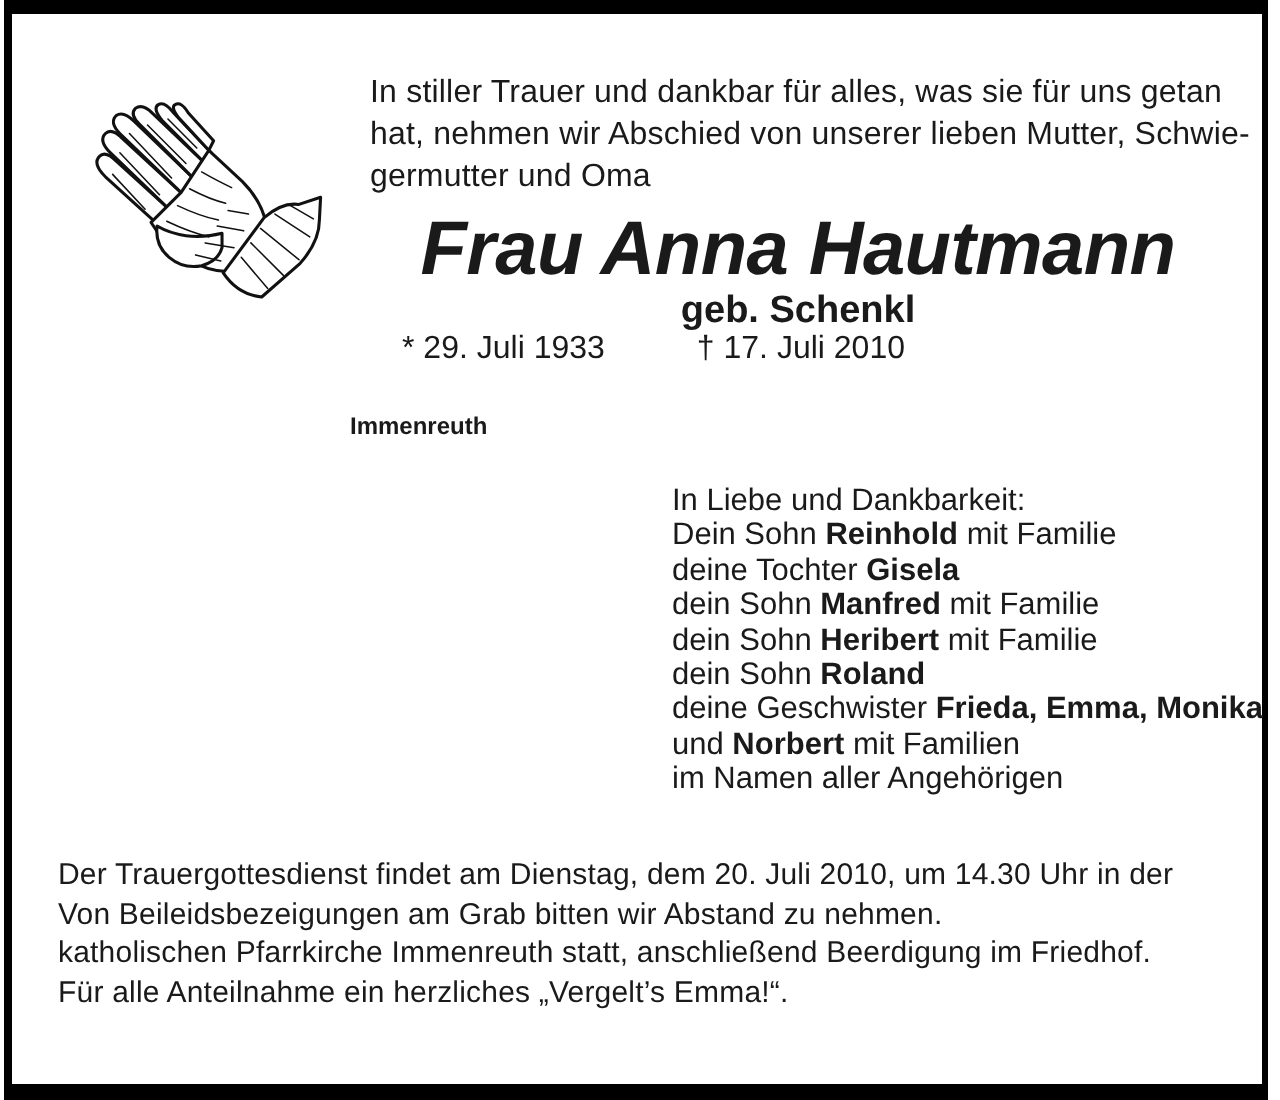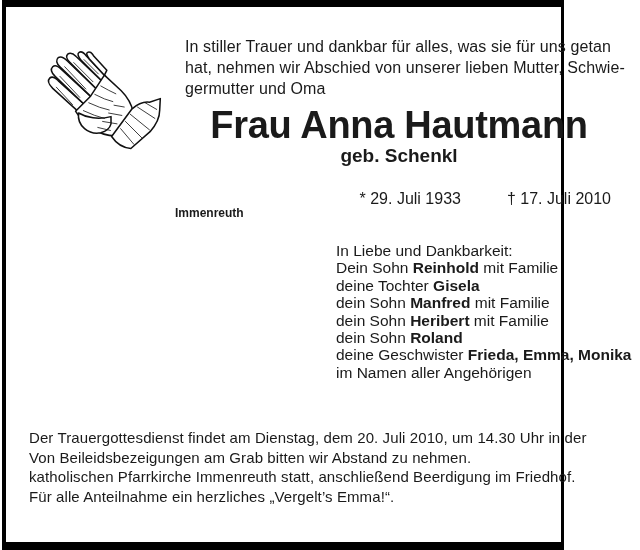--- a/index.html
+++ b/index.html
@@ -9,21 +9,21 @@
     height: 550px;
     background: #ffffff;
     font-family: "Liberation Sans", sans-serif;
     color: #1a1a1a;
     overflow: hidden;
   }
   .frame {
     position: absolute;
     left: 2px;
     top: 0;
-    width: 562px;
+    width: 632px;
     height: 550px;
     box-sizing: border-box;
     background: #ffffff;
     border-style: solid;
     border-color: #000000;
     border-width: 7px 3px 8px 4px;
   }
   .frame > * { position: absolute; }
 
   .hands {
@@ -43,41 +43,41 @@
   .name {
     left: 179px;
     top: 97px;
     width: 428px;
     text-align: center;
     font-size: 38px;
     font-weight: bold;
     letter-spacing: -0.3px;
     line-height: 42px;
     white-space: nowrap;
+    font-style: italic;
   }
 
   .maiden {
     left: 179px;
     top: 139px;
     width: 428px;
     text-align: center;
     font-size: 19px;
     font-weight: bold;
     line-height: 20px;
   }
 
   .dates {
-    left: 177px;
+    left: 195px;
     top: 158px;
     width: 428px;
-    text-align: right;
+    text-align: left;
     font-size: 16px;
     line-height: 20px;
     white-space: nowrap;
-    margin-top: 24px;
   }
   .dates .gap { display: inline-block; width: 46px; }
 
   .place {
     left: 169px;
     top: 196px;
     font-size: 12px;
     font-weight: bold;
     line-height: 20px;
   }
@@ -164,20 +164,21 @@
 
   <div class="mourners">
     <div>In Liebe und Dankbarkeit:</div>
     <div id="mourners-lines">
         <div><span>Dein Sohn </span><b>Reinhold</b><span> mit Familie</span></div>
         <div><span>deine Tochter </span><b>Gisela</b></div>
         <div><span>dein Sohn </span><b>Manfred</b><span> mit Familie</span></div>
         <div><span>dein Sohn </span><b>Heribert</b><span> mit Familie</span></div>
         <div><span>dein Sohn </span><b>Roland</b></div>
         <div><span>deine Geschwister </span><b>Frieda, Emma, Monika</b></div>
+        <div><span>und </span><b>Norbert</b><span> mit Familien</span></div>
         <div><span>im Namen aller Angehörigen</span></div>
       </div>
   </div>
 
   <div class="footer" id="footer-lines">
       <div class="fline">Der Trauergottesdienst findet am Dienstag, dem 20. Juli 2010, um 14.30 Uhr in der</div>
       <div class="fline">Von Beileidsbezeigungen am Grab bitten wir Abstand zu nehmen.</div>
       <div class="fline">katholischen Pfarrkirche Immenreuth statt, anschließend Beerdigung im Friedhof.</div>
       <div class="fline">Für alle Anteilnahme ein herzliches „Vergelt’s Emma!“.</div>
     </div>

